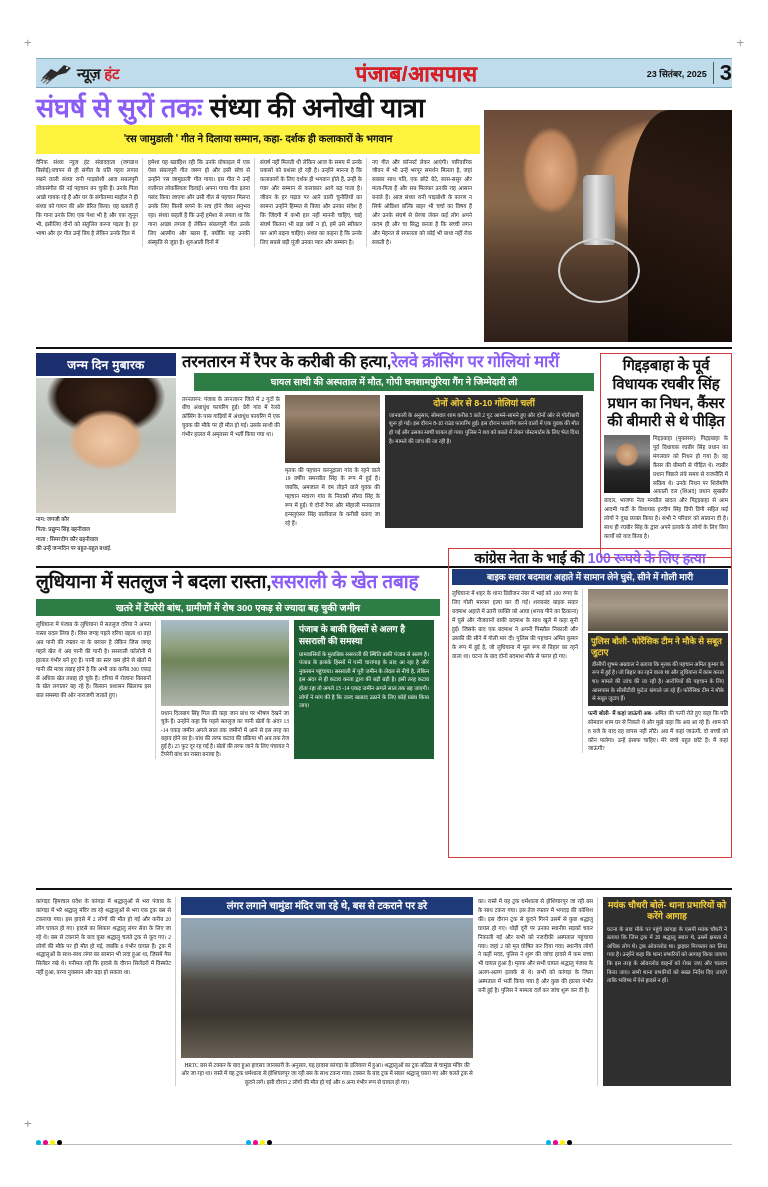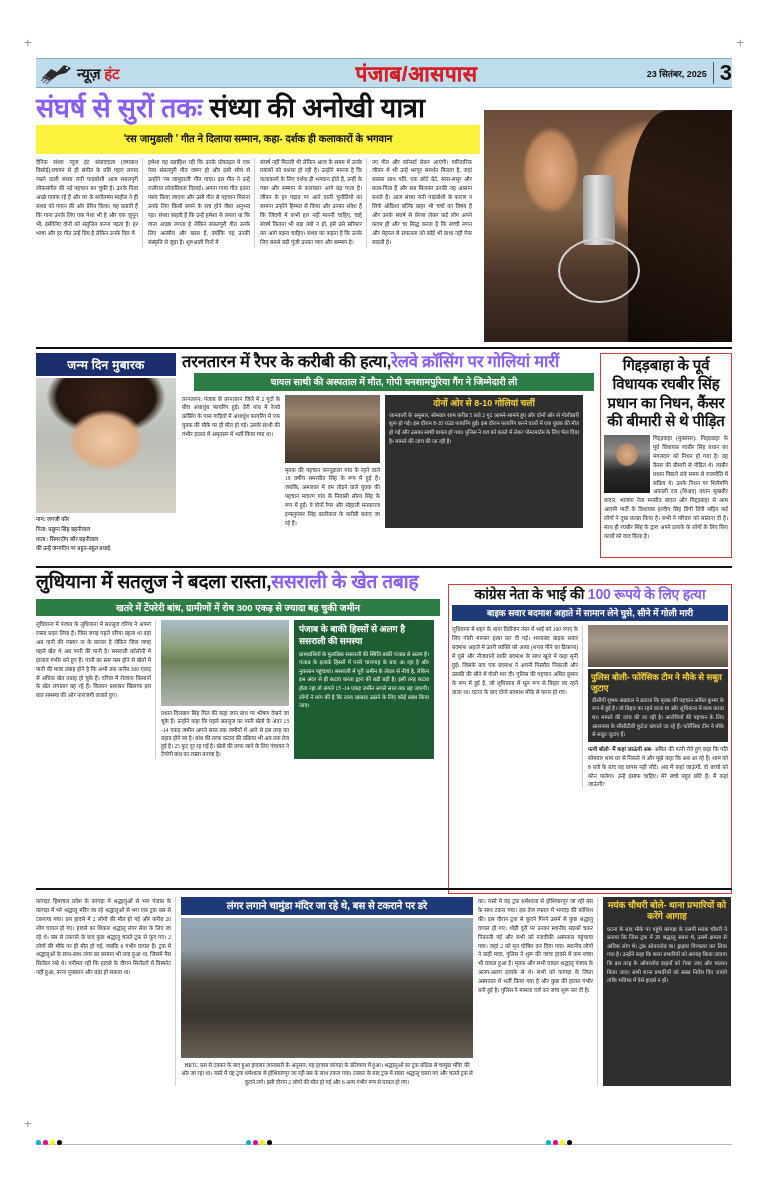--- a/index.html
+++ b/index.html
@@ -253,21 +253,21 @@
         <div class="photo ph-flood" style="width:128px;height:86px;"></div>
         <div class="cap" style="margin-top:3px;">प्रधान दिलबाग सिंह गिल की कहा जान बांध पर भीषण देखने जा चुके हैं। उन्होंने कहा कि पहले सतलुज का पानी खेतों के अंदर 13 -14 एकड़ जमीन अगले साल तक जमीनों में आने से इस तरह का बहाव होने का है। बांध की तरफ कटाव की प्रक्रिया भी अब तक तेज हुई है। 25 फुट दूर रह गई है। खेतों की तरफ जाने के लिए पंचायत ने टैंपरेरी बांध का रास्ता बनाया है।</div>
       </div>
       <div class="green-panel" style="width:140px;">
         <div class="gp-title">पंजाब के बाकी हिस्सों से अलग है ससराली की समस्या</div>
         <div class="gp-body">ग्रामवासियों के मुताबिक ससराली की स्थिति बाकी पंजाब से अलग है। पंजाब के इलाके हिस्सों में पानी चारागाह के बाद आ रहा है और नुकसान पहुंचाया। ससराली में पूरी जमीन के लेवल से नीचे है, लेकिन इस अंदर से ही कटाव करता द्वारा की बड़ी बड़ी है। इसी तरह कटाव होता रहा तो अगले 13 -14 एकड़ जमीन अगले साल तक बह जाएगी। लोगों ने मांग की है कि जल्द खाबाद उठाने के लिए कोई प्रबंध किया जाए।</div>
       </div>
     </div>
   </div>
 
-  <div class="box-red" style="position:absolute;left:448px;top:584px;width:284px;height:310px;padding:2px 3px;">
+  <div class="box-red" style="position:absolute;left:448px;top:548px;width:284px;height:310px;padding:2px 3px;">
     <div class="hl-main" style="font-size:14px;text-align:center;">
       <span>कांग्रेस नेता के भाई की </span><span class="hl-red">100 रूपये के लिए हत्या</span>
     </div>
     <div class="sub-navy" style="margin-top:3px;font-size:9px;">बाइक सवार बदमाश अहाते में सामान लेने घुसे, सीने में गोली मारी</div>
     <div style="display:flex;gap:5px;margin-top:4px;">
       <div class="body-txt col-rule" style="width:132px;padding-right:4px;">लुधियाना में शहर के थाना डिवीजन नंबर में भाई को 100 रुपए के लिए गोली मारकर हत्या कर दी गई। शराबबंद बाइक सवार बदमाश अहाते में उतरी व्यक्ति को आया (शराब पीने का ठिकाना) में घुसे और नौजवानों बाकी बदमाश के साथ खुले में कहा सुनी हुई। जिसके बाद एक बदमाश ने अपनी पिस्तौल निकाली और उसकी की सीने में गोली मार दी। पुलिस की पहचान अमित कुमार के रूप में हुई है, जो लुधियाना में मूल रूप से बिहार का रहने वाला था। घटना के बाद दोनों बदमाश मौके से फरार हो गए।</div>
       <div style="width:140px;">
         <div class="photo ph-grain" style="width:140px;height:42px;"></div>
         <div class="dark-panel" style="margin-top:2px;">
           <div class="dp-title" style="text-align:left;font-size:8.5px;">पुलिस बोली- फोरेंसिक टीम ने मौके से सबूत जुटाए</div>

